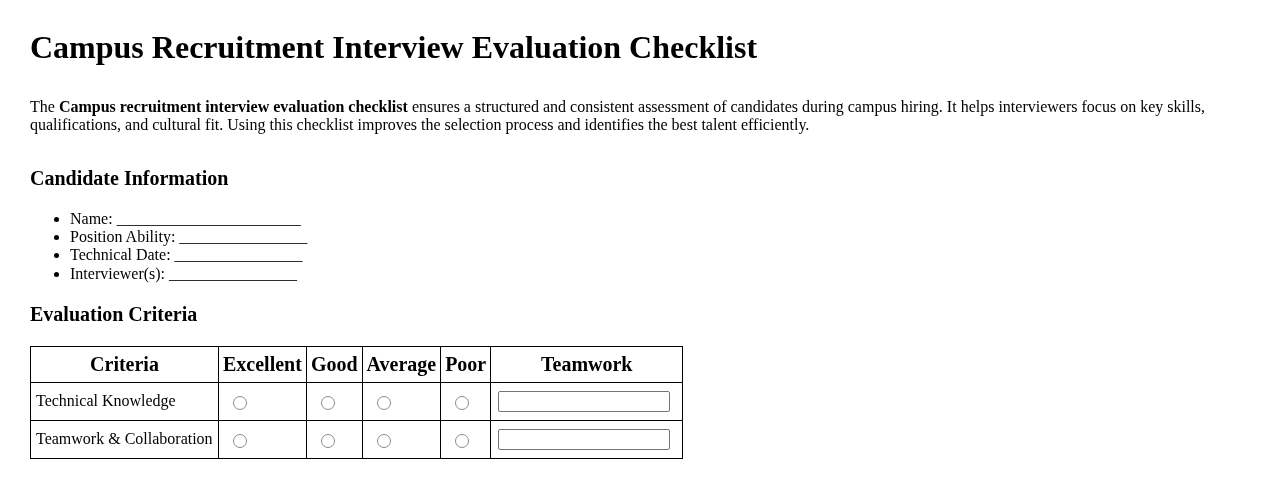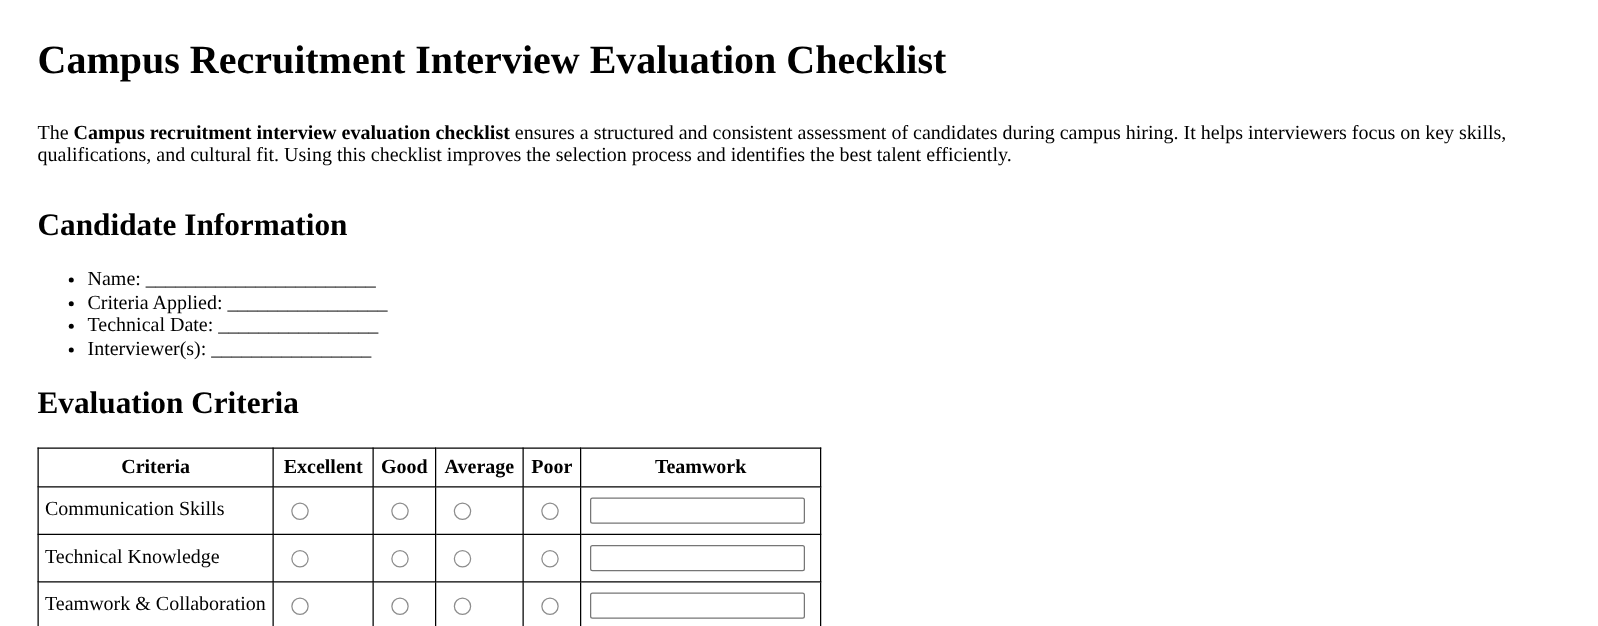--- a/index.html
+++ b/index.html
@@ -7,32 +7,32 @@
     width: 1278px; height: 501px;
     box-sizing: border-box;
     padding: 8px 30px 0 30px;
     overflow: hidden;
     color: #000;
     font-family: "Liberation Serif", "DejaVu Serif", serif;
     font-size: 16px;
     line-height: 1.15;
   }
   h1 { font-size: 32px; font-weight: bold; margin: 21px 0; }
-  h2 { font-size: 25px; font-weight: bold; margin: 20px 0; }
+  h2 { font-size: 20px; font-weight: bold; margin: 20px 0; }
   p.intro { margin: 32px 0; }
   p.intro .bold { font-weight: bold; }
   ul.fields { margin: 16px 0; padding-left: 40px; list-style: disc; }
   ul.fields li { margin: 0; padding: 0; }
   .fill-line { margin-left: 4px; white-space: nowrap; text-align: center; }
 
   table.eval-table { border-collapse: collapse; table-layout: fixed; margin-top: 3px; }
   .eval-table th, .eval-table td { border: 1px solid #000; }
   .eval-table th {
     font-weight: bold; text-align: center;
-    padding: 6px 4px; font-size: 16px;
+    padding: 6px 4px; font-size: 20px;
   }
   .eval-table td { height: 33px; vertical-align: middle; }
   td.cell-criteria { padding: 2px 5px; }
   td.cell-rating  { padding: 2px 2px 2px 14px; }
   td.cell-remarks { padding: 2px 7px; }
 
   input.rating-radio {
     appearance: none; -webkit-appearance: none;
     width: 14px; height: 14px;
     border: 1px solid #8d8d8d; border-radius: 50%;
@@ -49,21 +49,21 @@
 <body>
 
 <h1>Campus Recruitment Interview Evaluation Checklist</h1>
 
 <p class="intro"><span>The </span><span class="bold">Campus recruitment interview evaluation checklist</span><span> ensures a structured and consistent assessment of candidates during campus hiring. It helps interviewers focus on key skills, qualifications, and cultural fit. Using this checklist improves the selection process and identifies the best talent efficiently.</span></p>
 
 <h2>Candidate Information</h2>
 
 <ul class="fields">
   <li><span>Name:</span><span class="fill-line">_______________________</span></li>
-  <li><span>Criteria Applied:</span><span class="fill-line">________________</span></li>
+  <li><span>Position Ability:</span><span class="fill-line">________________</span></li>
   <li><span>Technical Date:</span><span class="fill-line">________________</span></li>
   <li><span>Interviewer(s):</span><span class="fill-line">________________</span></li>
 </ul>
 
 <h2>Evaluation Criteria</h2>
 
 <table class="eval-table">
   <colgroup>
     <col style="width:188px">
       <col style="width:80px">
@@ -77,28 +77,20 @@
       <th>Criteria</th>
       <th>Excellent</th>
       <th>Good</th>
       <th>Average</th>
       <th>Poor</th>
       <th>Teamwork</th>
     </tr>
   </thead>
   <tbody>
     <tr>
-      <td class="cell-criteria">Communication Skills</td>
-      <td class="cell-rating"><input type="radio" class="rating-radio" name="rating-communication-skills" style=""></td>
-      <td class="cell-rating"><input type="radio" class="rating-radio" name="rating-communication-skills" style=""></td>
-      <td class="cell-rating"><input type="radio" class="rating-radio" name="rating-communication-skills" style=""></td>
-      <td class="cell-rating"><input type="radio" class="rating-radio" name="rating-communication-skills" style=""></td>
-      <td class="cell-remarks"><input type="text" class="remarks-input" value="" style=""></td>
-    </tr>
-    <tr>
       <td class="cell-criteria">Technical Knowledge</td>
       <td class="cell-rating"><input type="radio" class="rating-radio" name="rating-technical-knowledge" style=""></td>
       <td class="cell-rating"><input type="radio" class="rating-radio" name="rating-technical-knowledge" style=""></td>
       <td class="cell-rating"><input type="radio" class="rating-radio" name="rating-technical-knowledge" style=""></td>
       <td class="cell-rating"><input type="radio" class="rating-radio" name="rating-technical-knowledge" style=""></td>
       <td class="cell-remarks"><input type="text" class="remarks-input" value="" style=""></td>
     </tr>
     <tr>
       <td class="cell-criteria">Teamwork &amp; Collaboration</td>
       <td class="cell-rating"><input type="radio" class="rating-radio" name="rating-teamwork" style=""></td>

